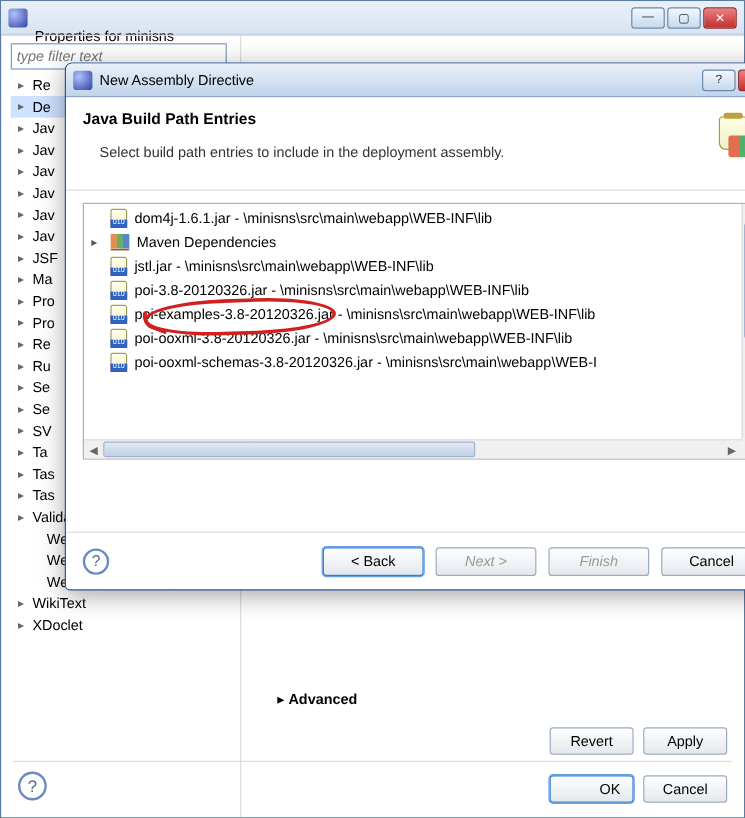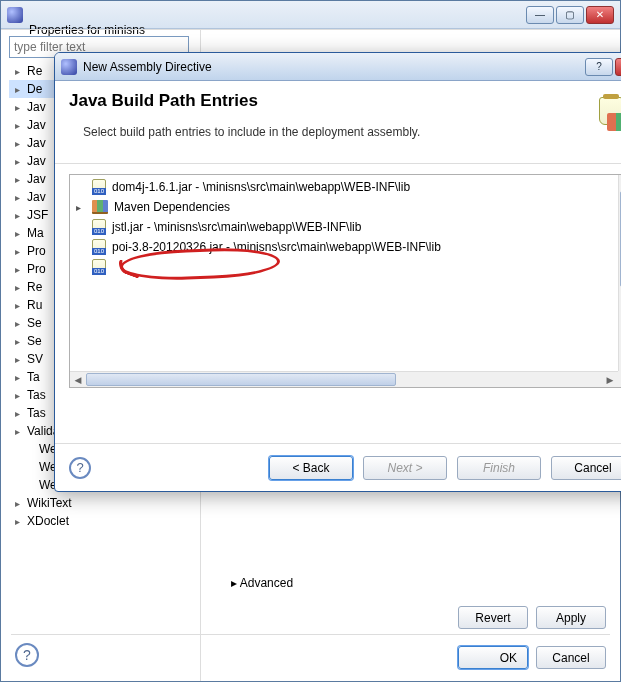--- a/index.html
+++ b/index.html
@@ -11,51 +11,51 @@
   .parent-titlebar .icon { width: 16px; height: 16px; margin-right: 6px; background: radial-gradient(circle at 30% 30%, #b0c0ff, #3040a0); border-radius: 3px; }
   .parent-titlebar .title { color: #000; margin-top: 30px; }
   .parent-titlebar .spacer { flex: 1; }
   .win-controls { display: flex; gap: 2px; }
   .win-btn { width: 28px; height: 18px; border: 1px solid #6a8ab0; border-radius: 3px; background: linear-gradient(#f4f8ff,#c8d8ec); display: flex; align-items: center; justify-content: center; font-size: 10px; color: #234; }
   .win-btn.close { background: linear-gradient(#f08080,#c03030); color: #fff; border-color: #903030; }
 
   .parent-body { position: absolute; top: 28px; left: 0; right: 0; bottom: 0; display: flex; flex-direction: column; }
   .content-row { flex: 1; display: flex; border-top: 1px solid #ddd; }
   .tree-panel { width: 200px; border-right: 1px solid #ddd; padding: 6px 4px 6px 8px; overflow: hidden; }
-  .filter-input { width: 96%; height: 22px; border: 1px solid #7a9ac0; padding: 0 4px; color: #888; margin-bottom: 4px; }
+  .filter-input { width: 96%; height: 22px; border: 1px solid #7a9ac0; padding: 0 4px; color: #888; margin-bottom: 4px; font-style: italic; }
   .tree-item { display: flex; align-items: center; height: 18px; padding-left: 6px; cursor: default; }
   .tree-item .arrow { width: 12px; color: #666; font-size: 10px; }
   .tree-item .label {}
   .tree-item.selected { background: #cde2ff; }
   .tree-item.indent { padding-left: 18px; }
 
   .right-panel { flex: 1; position: relative; padding: 18px 14px 10px 14px; }
   .right-buttons-col { position: absolute; right: 14px; top: 84px; display: flex; flex-direction: column; gap: 6px; }
   .std-btn { min-width: 70px; height: 23px; border: 1px solid #9aaac0; background: linear-gradient(#fefefe,#e4e8ee); border-radius: 3px; padding: 0 10px; font-size: 12px; }
   .std-btn:disabled { color: #999; }
 
-  .advanced-row { position: absolute; left: 230px; top: 575px; font-weight: 400; }
+  .advanced-row { position: absolute; left: 230px; top: 575px; font-weight: 700; }
   .advanced-row::before { content: "▸ "; font-weight: 400; }
 
   .revert-apply { position: absolute; right: 14px; bottom: 52px; display: flex; gap: 8px; }
   .ok-cancel { position: absolute; right: 14px; bottom: 12px; display: flex; gap: 8px; }
   .ok-btn { border-color: #3a80d0; box-shadow: 0 0 0 1px #66a0e8; text-align: right; }
   .help-icon { position: absolute; left: 14px; bottom: 14px; width: 24px; height: 24px; border: 2px solid #6a8ac0; border-radius: 50%; color: #506890; display: flex; align-items: center; justify-content: center; font-size: 14px; }
   .sep-line { position: absolute; left: 10px; right: 10px; bottom: 46px; height: 1px; background: #ddd; }
 
   
   .dialog { position: absolute; left: 54px; top: 52px; width: 596px; height: 440px; border: 1px solid #2a5a9a; border-radius: 6px 6px 4px 4px; background: #fff; box-shadow: 0 4px 20px rgba(0,0,0,0.35); overflow: hidden; }
   .dlg-titlebar { height: 28px; background: linear-gradient(#eaf0f8,#c0d4ec); display: flex; align-items: center; padding: 0 6px; border-bottom: 1px solid #8aa4c8; }
   .dlg-titlebar .icon { width: 16px; height: 16px; margin-right: 6px; background: radial-gradient(circle at 30% 30%, #b0c0ff, #3040a0); border-radius: 3px; }
   .dlg-titlebar .title { color: #000; }
   .dlg-titlebar .spacer { flex: 1; }
 
   .dlg-header { padding: 10px 14px; display: flex; align-items: flex-start; border-bottom: 1px solid #ddd; }
   .dlg-header .txt { flex: 1; }
-  .dlg-header h3 { margin: 0 0 4px 0; font-size: 17px; font-weight: 600; }
+  .dlg-header h3 { margin: 0 0 4px 0; font-size: 13px; font-weight: 600; }
   .dlg-header p { margin: 14px; color: #333; }
   .dlg-header .banner-icon { width: 48px; height: 40px; display: flex; align-items: center; justify-content: center; position: relative; }
   .jar-big { width: 24px; height: 28px; background: linear-gradient(#fefee0, #f0f0d0); border: 1px solid #a0a040; border-radius: 3px 3px 6px 6px; position: relative; }
   .jar-big::before { content: ""; position: absolute; top: -4px; left: 3px; right: 3px; height: 5px; background: #c0a040; border-radius: 2px; }
   .books-mini { position: absolute; right: 0; bottom: 0; width: 28px; height: 18px; background: linear-gradient(to right, #e07050 0 33%, #50b070 33% 66%, #5080d0 66% 100%); border-radius: 2px; }
 
   .list-wrap { margin: 10px 14px; border: 1px solid #b0b0b0; height: 214px; position: relative; background: #fff; }
   .list-scroll { position: absolute; inset: 0 16px 16px 0; overflow: hidden; padding: 2px 0 0 6px; }
   .list-item { display: flex; align-items: center; height: 20px; gap: 6px; white-space: nowrap; }
   .list-item .jar-ic { width: 14px; height: 16px; background: linear-gradient(#fefee8,#f0f0d8); border: 1px solid #a0a060; border-radius: 2px; position: relative; flex-shrink: 0; }
@@ -275,20 +275,31 @@
           <span>jstl.jar - \minisns\src\main\webapp\WEB-INF\lib</span>
         </div>
         <div class="list-item">
           <span class="exp"></span>
           <span class="jar-ic"></span>
           <span>poi-3.8-20120326.jar - \minisns\src\main\webapp\WEB-INF\lib</span>
         </div>
         <div class="list-item">
           <span class="exp"></span>
           <span class="jar-ic"></span>
+          <span>poi-examples-3.8-20120326.jar - \minisns\src\main\webapp\WEB-INF\lib</span>
+        </div>
+        <div class="list-item">
+          <span class="exp"></span>
+          <span class="jar-ic"></span>
+          <span>poi-ooxml-3.8-20120326.jar - \minisns\src\main\webapp\WEB-INF\lib</span>
+        </div>
+        <div class="list-item">
+          <span class="exp"></span>
+          <span class="jar-ic"></span>
+          <span>poi-ooxml-schemas-3.8-20120326.jar - \minisns\src\main\webapp\WEB-I</span>
         </div>
       </div>
     <div class="vscroll">
       <div class="arrow up">▲</div>
       <div class="thumb"></div>
       <div class="arrow down">▼</div>
     </div>
     <div class="hscroll">
       <div class="arrow lft">◀</div>
       <div class="thumb"></div>

